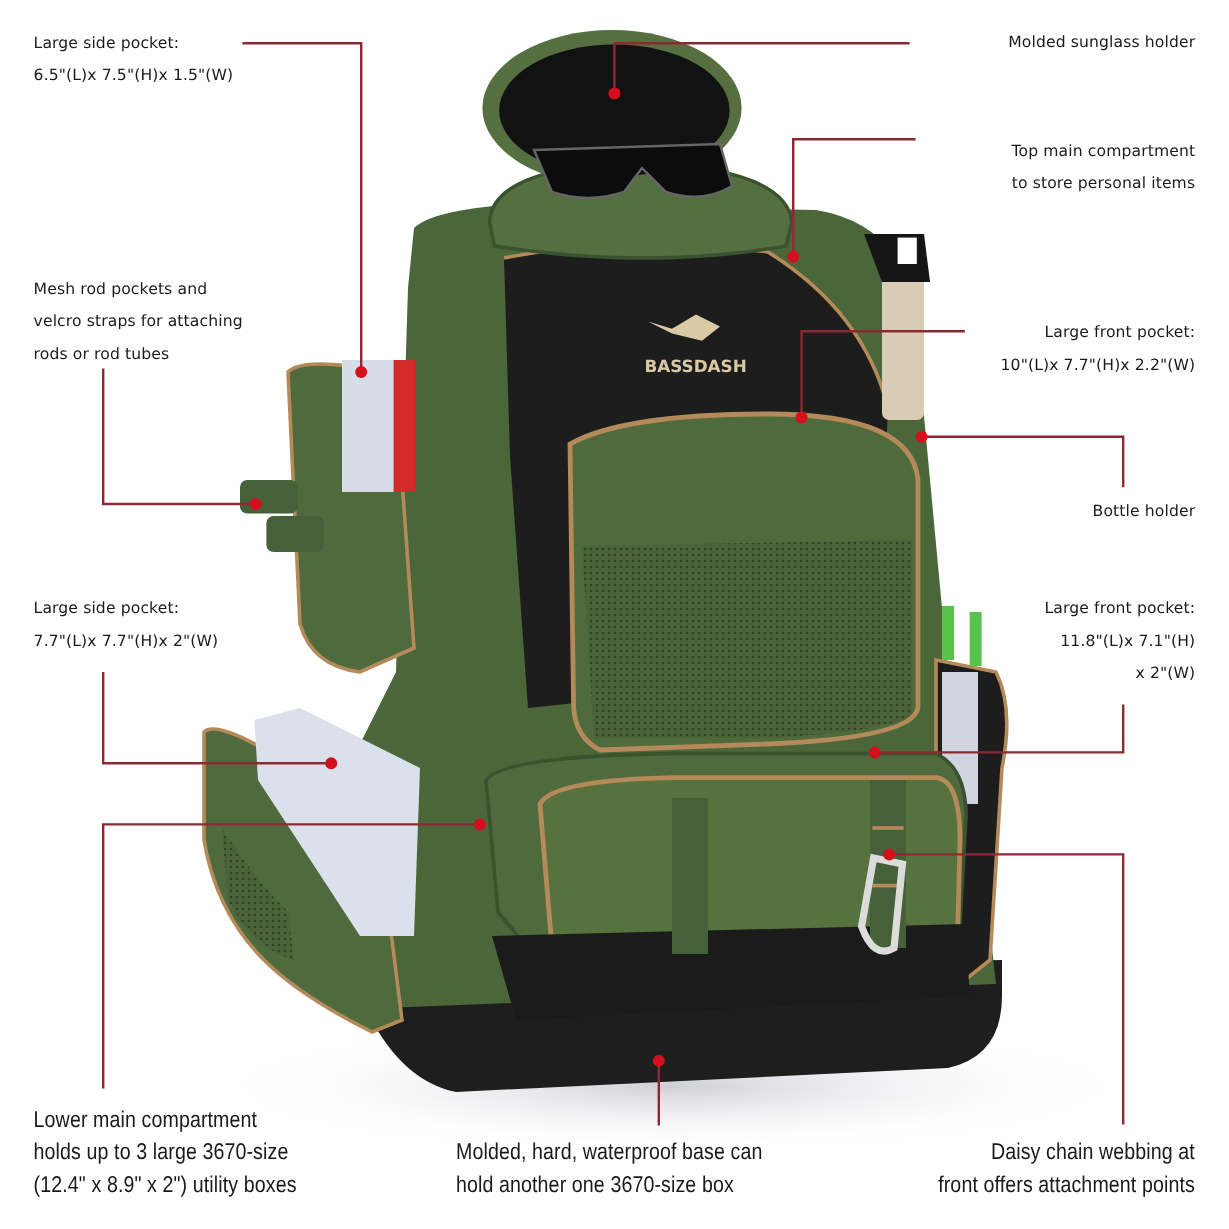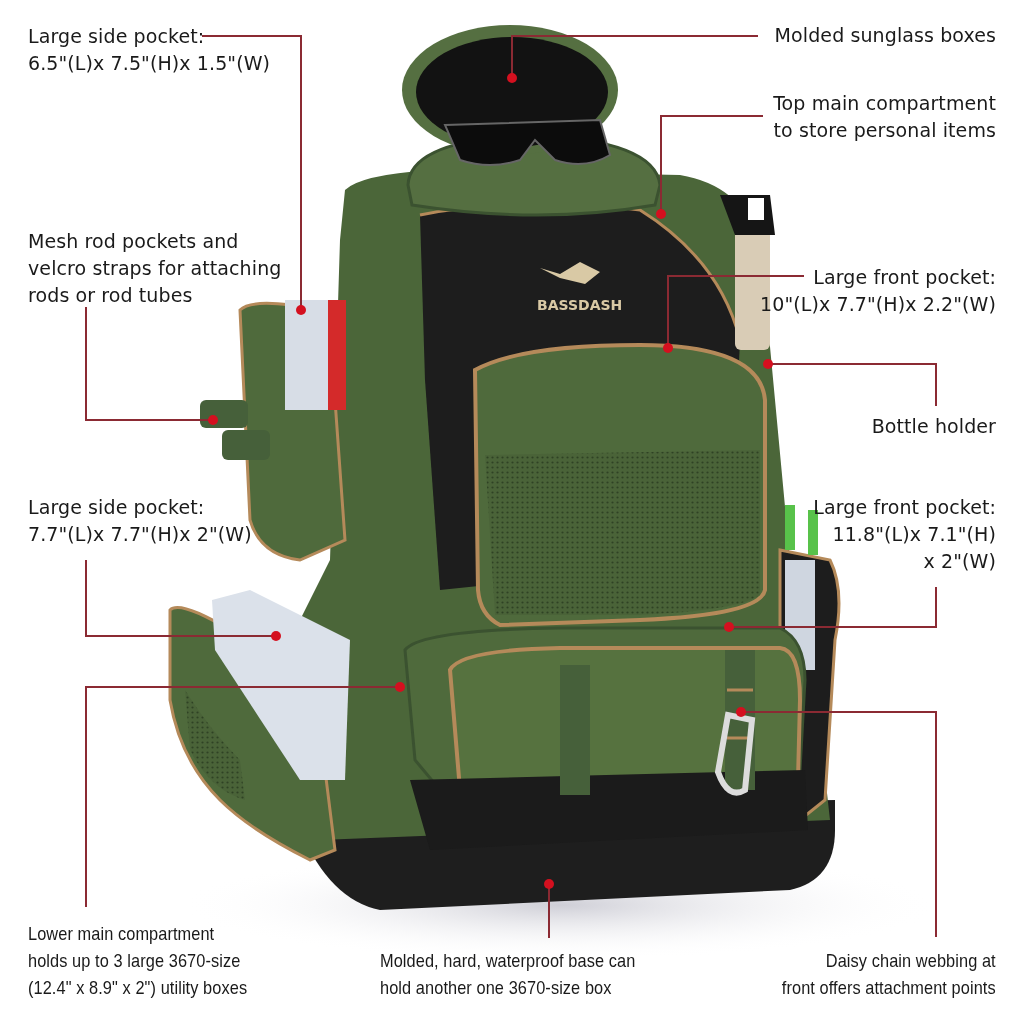--- a/index.html
+++ b/index.html
@@ -1,18 +1,18 @@
 <!DOCTYPE html>
 <html><head>
 <meta charset="utf-8">
 <style>
   html, body { margin:0; padding:0; background:#ffffff; }
   body { width:1024px; height:1024px; position:relative; overflow:hidden;
          font-family:"DejaVu Sans", sans-serif; color:#1a1a1a; }
-  .label { position:absolute; font-size:19px; line-height:27px; white-space:pre-line; letter-spacing:0.1px; }
+  .label { position:absolute; font-size:13px; line-height:27px; white-space:pre-line; letter-spacing:0.1px; }
   .label.right { text-align:right; }
   .label.bottom { font-family:"Liberation Sans Narrow","Liberation Sans", sans-serif; font-size:19px; line-height:27px; transform:scaleX(0.86); transform-origin:left top; }
   .label.bottom.right { transform-origin:right top; }
   svg.lines { position:absolute; left:0; top:0; }
   #product { position:absolute; left:0; top:0; }
 </style>
 </head>
 <body>
 
 <svg id="product" width="1024" height="1024" viewBox="0 0 1024 1024">
@@ -117,22 +117,22 @@
     <circle cx="668" cy="348" r="5"></circle>
     <circle cx="768" cy="364" r="5"></circle>
     <circle cx="276" cy="636" r="5"></circle>
     <circle cx="729" cy="627" r="5"></circle>
     <circle cx="400" cy="687" r="5"></circle>
     <circle cx="549" cy="884" r="5"></circle>
     <circle cx="741" cy="712" r="5"></circle>
   </g>
 </svg>
 
-<div class="label right" style="right:28px; top:22px;">Molded sunglass boxes</div>
-<div class="label right" style="right:28px; top:90px;">Top main compartment
+<div class="label right" style="right:28px; top:22px;">Molded sunglass holder</div>
+<div class="label right" style="right:28px; top:113px;">Top main compartment
 to store personal items</div>
 <div class="label" style="left:28px; top:23px;">Large side pocket:
 6.5"(L)x 7.5"(H)x 1.5"(W)</div>
 <div class="label" style="left:28px; top:228px;">Mesh rod pockets and
 velcro straps for attaching
 rods or rod tubes</div>
 <div class="label right" style="right:28px; top:264px;">Large front pocket:
 10"(L)x 7.7"(H)x 2.2"(W)</div>
 <div class="label right" style="right:28px; top:413px;text-align:right;">Bottle holder</div>
 <div class="label" style="left:28px; top:494px;">Large side pocket:

